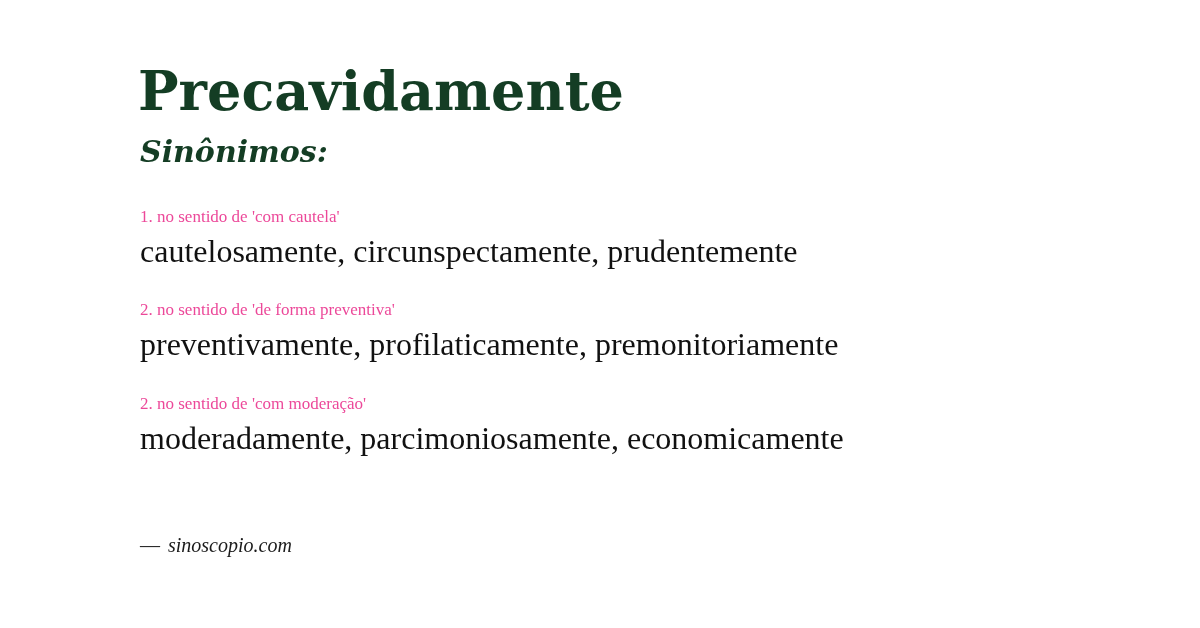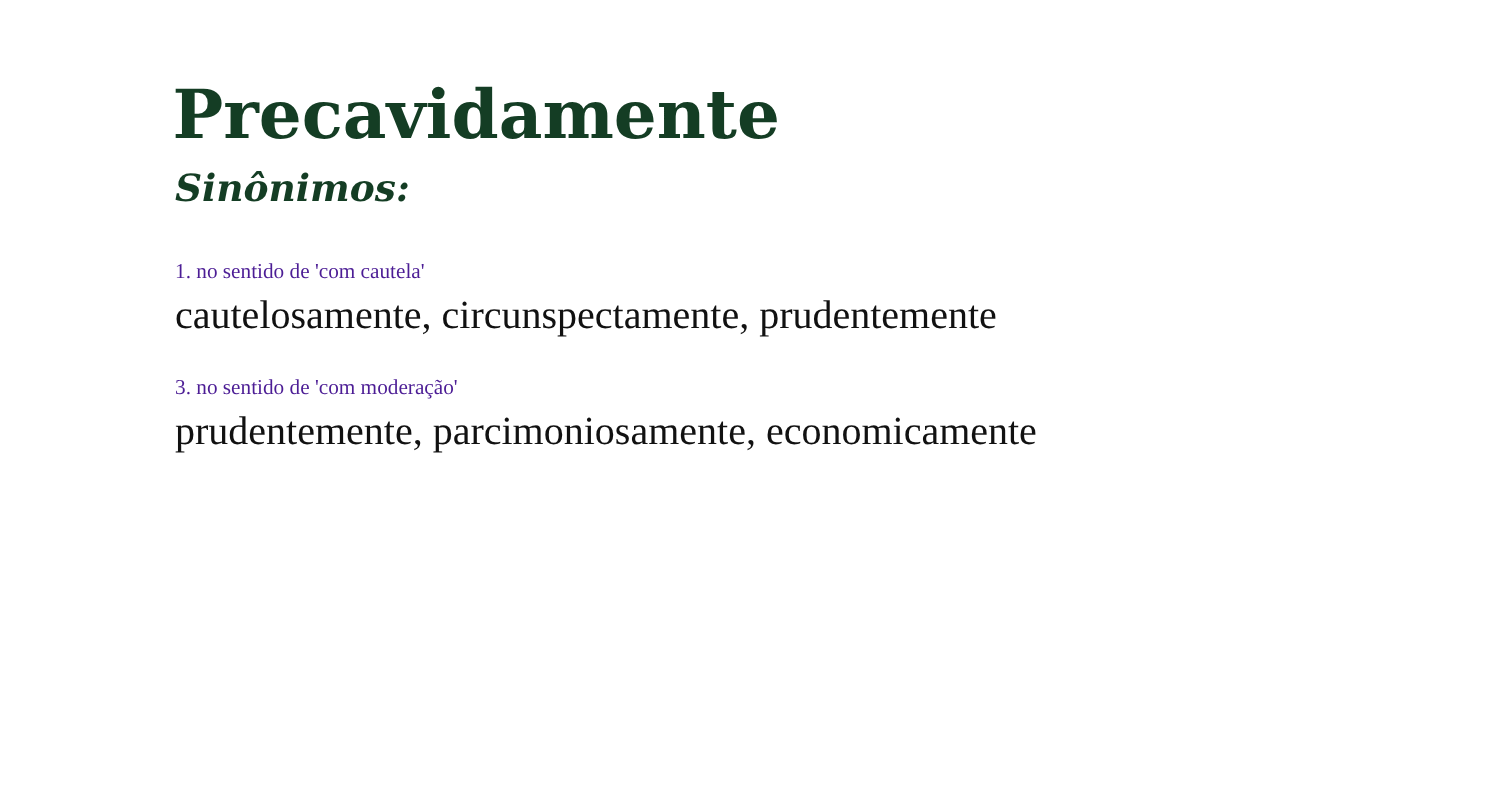--- a/index.html
+++ b/index.html
@@ -46,21 +46,21 @@
     left: 140px;
     top: 206px;
     width: 1000px;
   }
   .sense {
     margin-bottom: 26px;
   }
   .sense-label {
     font-family: "Liberation Serif", serif;
     font-size: 17px;
-    color: #4c1d95;
+    color: #ec4899;
     line-height: 1.3;
     margin-bottom: 2px;
   }
   .sense-syns {
     font-family: "Liberation Serif", serif;
     font-size: 32px;
     color: #111111;
     line-height: 1.35;
   }
   .footer {
@@ -86,22 +86,29 @@
 
   <div class="subtitle">Sinônimos:</div>
 
   <div class="senses">
 
     <div class="sense">
       <div class="sense-label">1. no sentido de 'com cautela'</div>
       <div class="sense-syns">cautelosamente, circunspectamente, prudentemente</div>
     </div>
 
+    <div class="sense">
+      <div class="sense-label">2. no sentido de 'de forma preventiva'</div>
+      <div class="sense-syns">preventivamente, profilaticamente, premonitoriamente</div>
+    </div>
 
     <div class="sense">
-      <div class="sense-label">3. no sentido de 'com moderação'</div>
-      <div class="sense-syns">prudentemente, parcimoniosamente, economicamente</div>
+      <div class="sense-label">2. no sentido de 'com moderação'</div>
+      <div class="sense-syns">moderadamente, parcimoniosamente, economicamente</div>
     </div>
 
   </div>
 
+  <div class="footer">
+    <span class="dash">—</span><span>sinoscopio.com</span>
+  </div>
 
 </div>
 
 </body></html>

